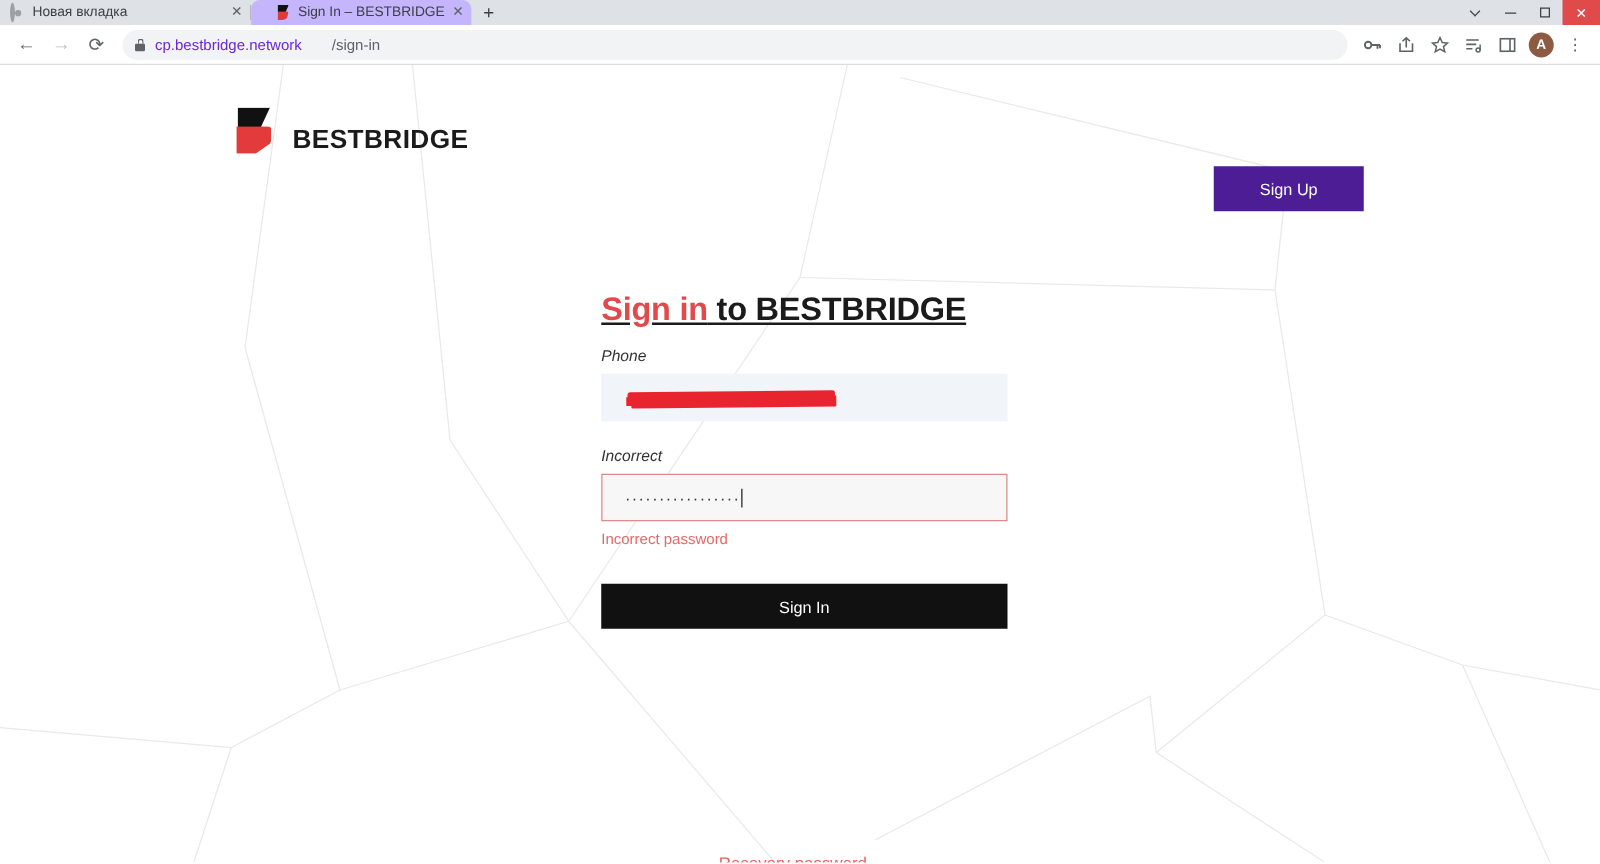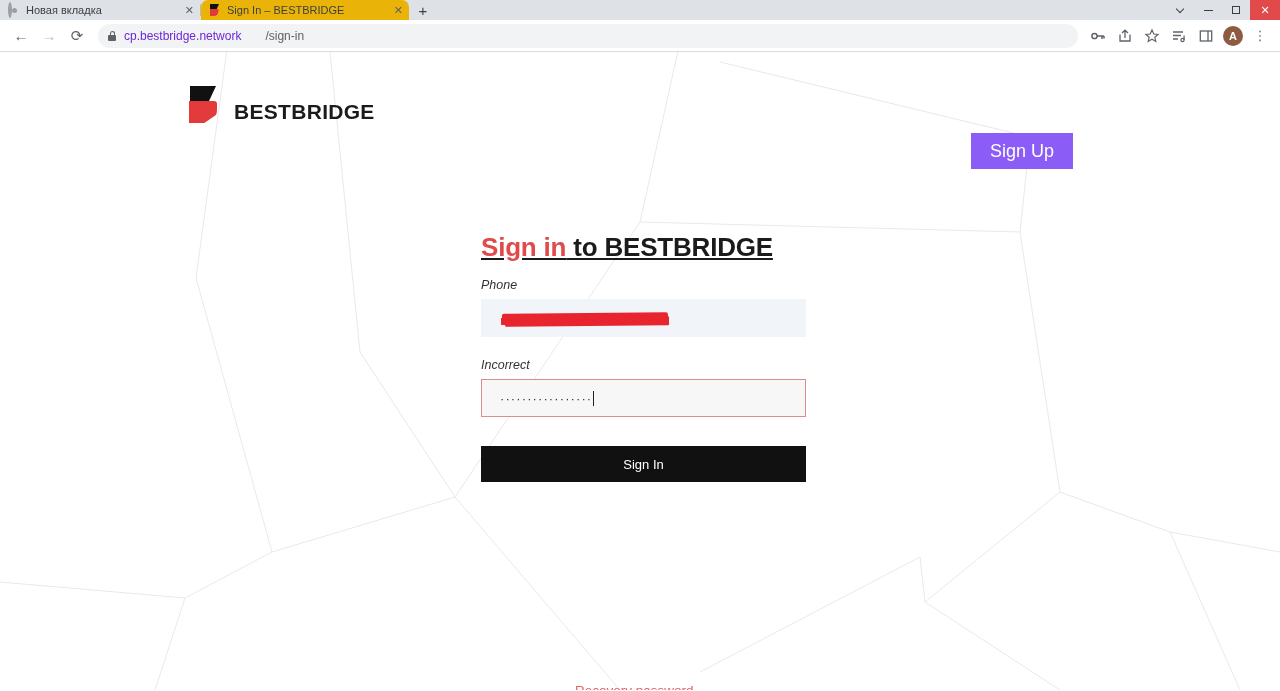--- a/index.html
+++ b/index.html
@@ -18,21 +18,21 @@
     height: 20px; background: #dee1e6;
     display: flex; align-items: flex-end; position: relative;
   }
   .tab {
     height: 20px; display: flex; align-items: center;
     padding: 0 6px 0 8px; gap: 6px; position: relative;
     border-top-left-radius: 7px; border-top-right-radius: 7px;
     font-size: 11px; color: #3c4043; white-space: nowrap;
   }
   .tab.inactive { width: 200px; background: #dee1e6; align-items: center; }
-  .tab.active { width: 208px; background: #eab308; }
+  .tab.active { width: 176px; background: #c4b5fd; text-align: right; }
   .tab-title { flex: 1; overflow: hidden; text-overflow: ellipsis; font-size: 11px; }
   .tab-sep {
     width: 1px; height: 12px; background: #b6babf; align-self: center;
   }
   .tab-close { font-size: 11px; color: #5f6368; line-height: 1; }
   .favicon { width: 12px; height: 12px; flex: none; position: relative; }
 
   
   .fav-chrome {
     width: 12px; height: 12px; border-radius: 50%;
@@ -148,22 +148,22 @@
     background: #e33b3b;
     border-top-right-radius: 3px; border-bottom-right-radius: 13px;
     clip-path: polygon(0 0, 100% 0, 100% 60%, 55% 100%, 0 100%);
   }
   .logo-text {
     font-size: 21px; font-weight: bold; color: #1b1b1b; letter-spacing: 0.3px;
   }
 
   .signup-btn {
     position: absolute; left: 971px; top: 54px;
-    width: 102px; height: 36px; background: #8b5cf6; color: #ffffff;
-    border: none; font-size: 18px; font-family: inherit;
+    width: 120px; height: 36px; background: #4c1d95; color: #ffffff;
+    border: none; font-size: 13px; font-family: inherit;
     display: flex; align-items: center; justify-content: center;
     cursor: pointer;
   }
 
   .form-wrap {
     position: absolute; left: 481px; top: 180px; width: 325px;
   }
   .headline {
     font-size: 26px; font-weight: bold; color: #1b1b1b;
     margin-bottom: 15px; letter-spacing: -0.2px; white-space: nowrap; text-decoration: underline;
@@ -340,19 +340,20 @@
         <span class="redacted"></span>
       </div>
 
       <div class="field-gap"></div>
 
       <label class="field-label">Incorrect</label>
       <div class="input-box error" title="Password">
         <span class="pw-dots">·················</span>
           <span class="caret"></span>
       </div>
+      <div class="error-msg">Incorrect password</div>
 
       <button class="signin-btn">Sign In</button>
     </div>
 
     <a class="recovery" href="#">Recovery password</a>
   </div>
 </div>
 
 </body></html>

